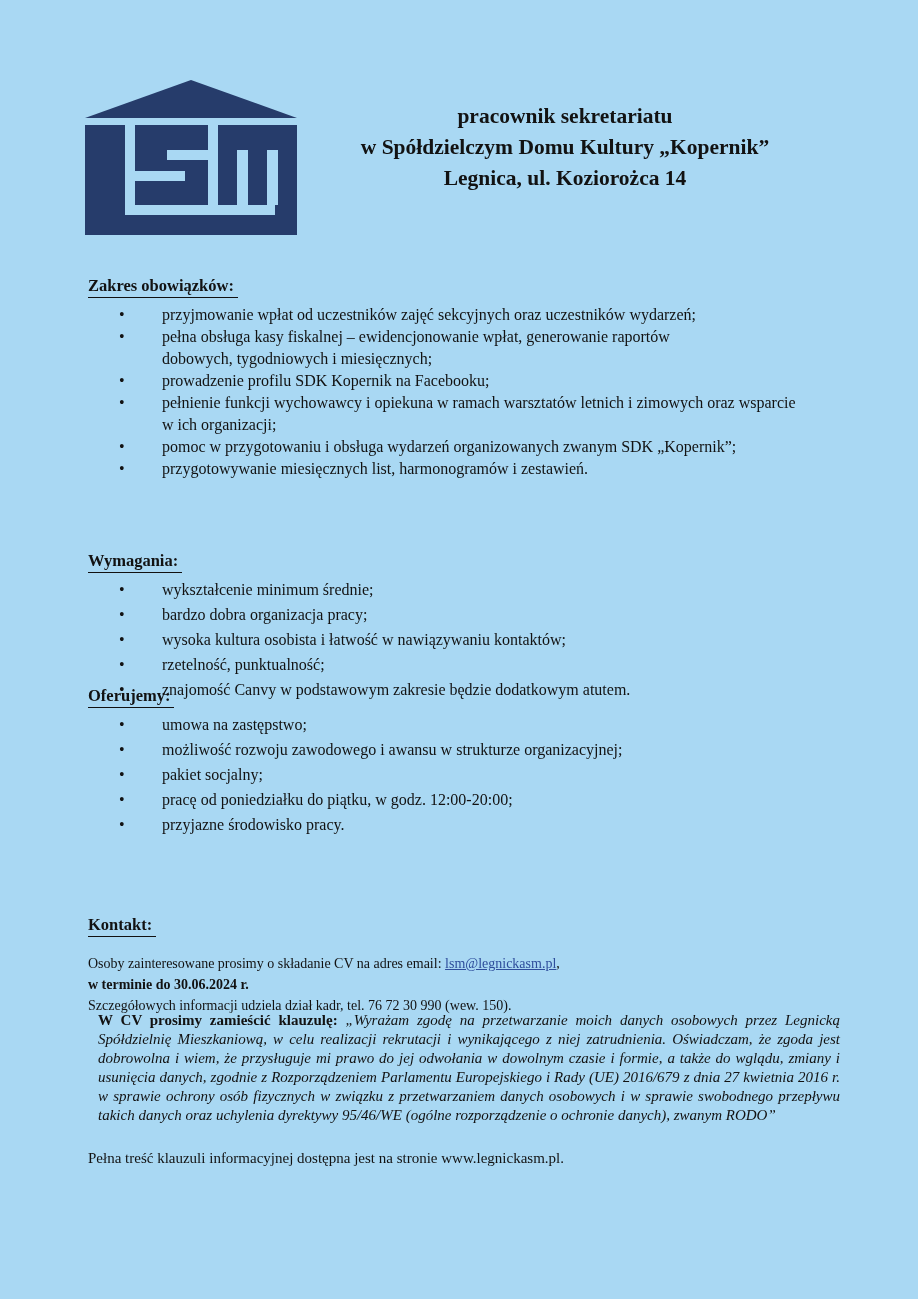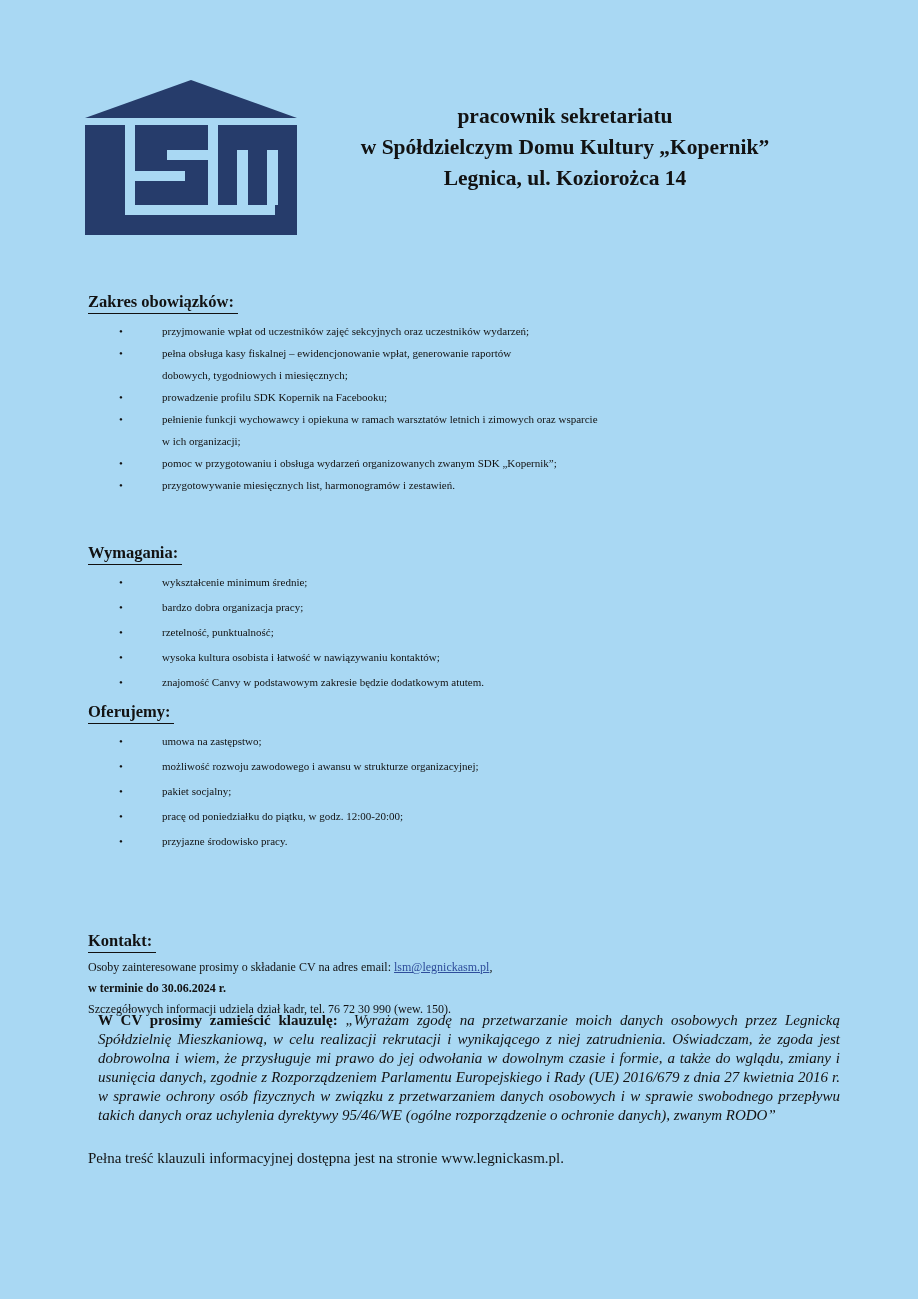--- a/index.html
+++ b/index.html
@@ -17,43 +17,43 @@
     font-size:31px;font-weight:bold;line-height:1.05;letter-spacing:.5px;white-space:nowrap;
   }
   .main-title .ul{display:inline-block;border-bottom:3px solid #111;padding:0 2px 1px 2px;}
   .subtitles{margin-top:11px;font-size:21.5px;font-weight:bold;line-height:31px;}
   .subtitles div{white-space:nowrap;}
 
   
   .col{left:88px;width:742px;}
 
   .sec-heading{font-size:16.5px;font-weight:bold;line-height:20px;}
-  .sec-heading .ul{display:inline-block;border-bottom:1.6px solid #111;padding:0 4px 1px 0;margin-top:16px;}
+  .sec-heading .ul{display:inline-block;border-bottom:1.6px solid #111;padding:0 4px 1px 0;}
 
-  ul.bullets{margin:6px 0 0 0;padding:0;list-style:none;font-size:11px;}
+  ul.bullets{margin:6px 0 0 0;padding:0;list-style:none;font-size:16px;}
   ul.bullets li{
     position:relative;padding-left:74px;line-height:22px;white-space:pre-line;
   }
   ul.bullets li::before{
     content:"\2022";position:absolute;left:31px;top:0;
   }
   ul.bullets.spaced li{margin-bottom:3px;}
 
-  .contact-body{font-size:12px;line-height:21px;margin-top:4px;}
+  .contact-body{font-size:14px;line-height:21px;margin-top:16px;}
   .contact-body .bold{font-weight:bold;}
   a.email-link{color:#2e4d9b;text-decoration:underline;}
 
   .clause{font-size:15px;line-height:19px;text-align:justify;margin:10px;}
   .clause b{font-style:normal;font-weight:bold;}
   .clause i{font-style:italic;}
 
   .footer-note{font-size:15px;line-height:19px;}
 
   .sec1{top:276px;}
-  .sec2{top:527px;}
+  .sec2{top:551px;}
   .sec3{top:686px;}
   .sec4{top:915px;}
   .clause-pos{top:1001px;}
   .note-pos{top:1149px;}
 </style>
 </head>
 <body>
 
 <svg class="abs logo" viewBox="0 0 212 157" aria-hidden="true">
   <polygon points="0,40 106,2 212,40" fill="#263c6b"></polygon>
@@ -90,22 +90,22 @@
       <li>pomoc w przygotowaniu i obsługa wydarzeń organizowanych zwanym SDK „Kopernik”;</li>
       <li>przygotowywanie miesięcznych list, harmonogramów i zestawień.</li>
     </ul>
 </div>
 
 <div class="abs col sec2">
   <div class="sec-heading"><span class="ul">Wymagania: </span></div>
   <ul class="bullets spaced">
       <li>wykształcenie minimum średnie;</li>
       <li>bardzo dobra organizacja pracy;</li>
+      <li>wysoka kultura osobista i łatwość w nawiązywaniu kontaktów;</li>
       <li>rzetelność, punktualność;</li>
-      <li>wysoka kultura osobista i łatwość w nawiązywaniu kontaktów;</li>
       <li>znajomość Canvy w podstawowym zakresie będzie dodatkowym atutem.</li>
     </ul>
 </div>
 
 <div class="abs col sec3">
   <div class="sec-heading"><span class="ul">Oferujemy:</span></div>
   <ul class="bullets spaced">
       <li>umowa na zastępstwo;</li>
       <li>możliwość rozwoju zawodowego i awansu w strukturze organizacyjnej;</li>
       <li>pakiet socjalny;</li>

